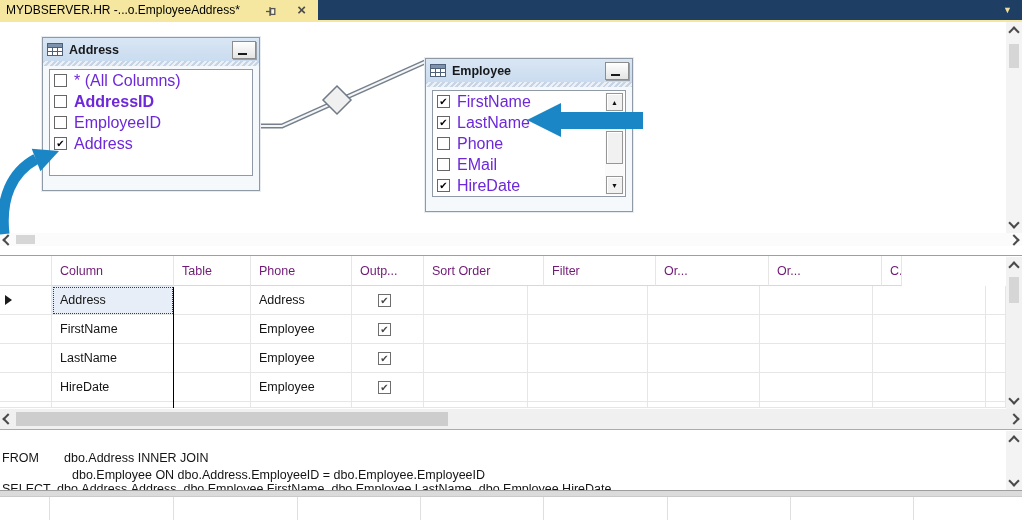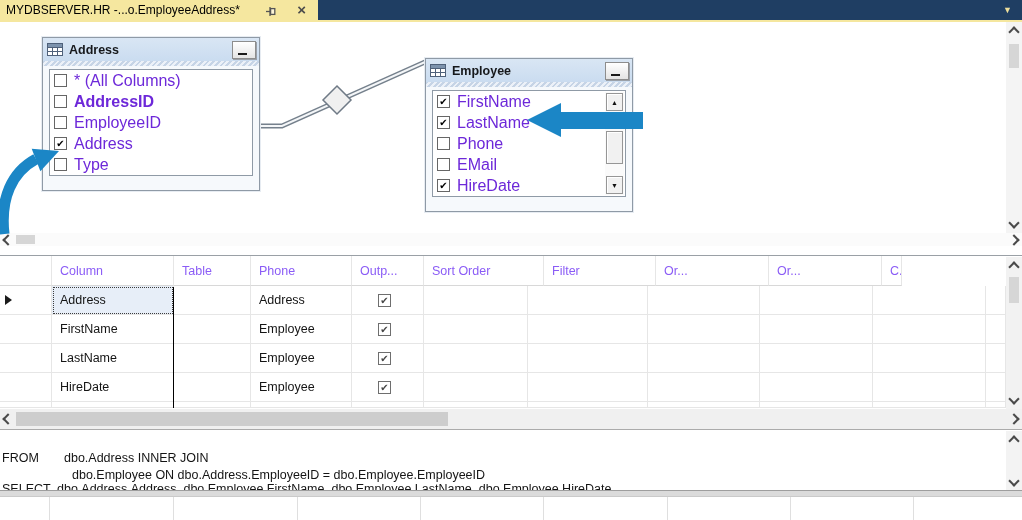--- a/index.html
+++ b/index.html
@@ -57,21 +57,21 @@
   .g-hsb{left:0;top:153px;width:1022px;height:20px;background:#f0f0f0;}
   .s-vsb{right:0;top:1px;width:16px;height:60px;background:#f3f3f3;}
   
   .grid-pane{position:absolute;left:0;top:255px;width:1022px;height:173px;background:#fff;
       border-top:1px solid #9aa0a6;box-sizing:border-box;}
   .grow{display:flex;height:29px;}
   .grow.header{height:30px;}
   .grow.partial{height:6px;overflow:hidden;}
   .gcell{box-sizing:border-box;border-right:1px solid #e6e6e6;border-bottom:1px solid #e6e6e6;
       font-size:12.5px;color:#141414;padding-left:8px;display:flex;align-items:center;overflow:hidden;white-space:nowrap;}
-  .ghead{border-bottom:1px solid #d8d8d8;color:#8b5cf6;}
+  .ghead{border-bottom:1px solid #d8d8d8;color:#701a75;}
   .gsel{padding-left:0;}
   .tri{width:0;height:0;border-left:7px solid #1c1c1c;border-top:5px solid transparent;border-bottom:5px solid transparent;margin-left:5px;}
   .gcb{width:13px;height:13px;box-sizing:border-box;border:1px solid #6e6e6e;background:#fff;margin:0 auto 0 18px;
       font-size:10px;line-height:11px;text-align:center;color:#474747;font-weight:700;}
   .gcell.selected{background:var(--sel-blue);outline:1px dotted #3c3c3c;outline-offset:-2px;}
   .colmark{position:absolute;left:173px;top:31px;width:1px;height:121px;background:#000;z-index:4;}
   
   .sql-pane{position:absolute;left:0;top:429px;width:1022px;height:61px;background:#fff;
       border-top:1px solid #ababab;box-sizing:border-box;}
   .sqlline{position:absolute;left:0;right:20px;height:17px;font-size:12.5px;color:#141414;white-space:nowrap;}
@@ -128,24 +128,20 @@
     <span class="cb"></span>
     <span class="flabel" style="font-weight: 700;">AddressID</span>
   </div>
           <div class="frow">
     <span class="cb"></span>
     <span class="flabel">EmployeeID</span>
   </div>
           <div class="frow">
     <span class="cb">✔</span>
     <span class="flabel">Address</span>
-  </div>
-          <div class="frow">
-    <span class="cb"></span>
-    <span class="flabel">Type</span>
   </div>
         </div>
     </div>
 
     <div class="twin" id="win-employee" style="left:425px;top:36px;width:206px;height:152px;">
       <div class="twin-header">
         <span class="tbl-icon"></span>
         <span class="twin-title">Employee</span>
         <span class="min-btn"></span>
       </div>

